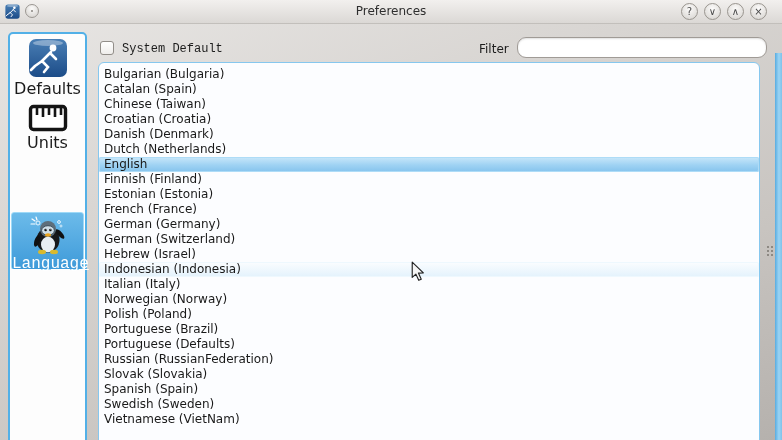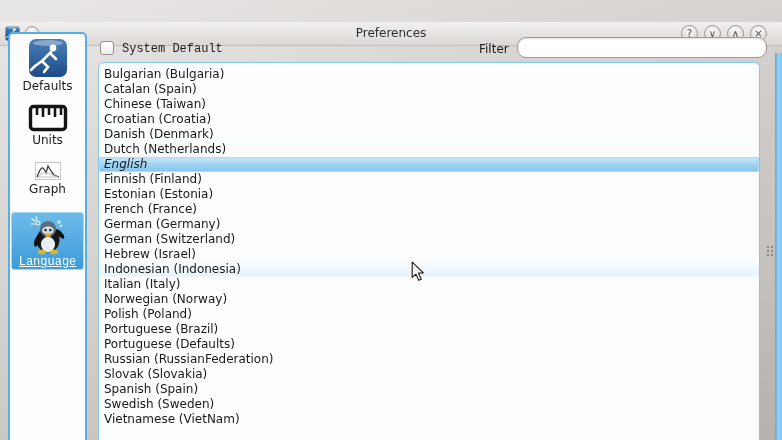--- a/index.html
+++ b/index.html
@@ -3,40 +3,40 @@
 <meta charset="utf-8">
 <style>
   * { margin:0; padding:0; box-sizing:border-box; }
   html,body { width:782px; height:440px; overflow:hidden; }
   body { font-family:"DejaVu Sans", sans-serif; }
   .app { position:relative; width:782px; height:440px; overflow:hidden;
          background:linear-gradient(160deg,#e9e7e5 0%,#d8d5d2 35%,#c8c4c0 70%,#b5b1ad 100%); }
 
   
   .titlebar { position:absolute; left:0; top:0; width:782px; height:24px;
-              background:linear-gradient(#f2f0ee,#dbd8d5); border-bottom:1px solid #c2bfbb;margin-top:22px; }
+              background:linear-gradient(#f2f0ee,#dbd8d5); border-bottom:1px solid #c2bfbb; }
   .tb-appicon { position:absolute; left:5px; top:4px; width:15px; height:15px; }
   .tb-sticky { position:absolute; left:25px; top:4px; width:14px; height:14px; border-radius:50%;
                background:radial-gradient(circle at 50% 30%,#fcfbfa,#d2cfcb);
                border:1px solid #9b9792; }
   .tb-sticky::after { content:""; position:absolute; left:5px; top:5px; width:2px; height:2px;
                border-radius:50%; background:#8a8680; }
   .tb-title { position:absolute; left:0; top:4px; width:782px; text-align:center;
               font-size:12px; color:#2e2e2e; }
   .tb-buttons { position:absolute; right:15px; top:3px; display:flex; gap:6px; }
   .tb-btn { width:17px; height:17px; border-radius:50%;
             background:radial-gradient(circle at 50% 32%,#fcfbfa,#d5d2ce);
             border:1px solid #99958f; color:#4a4a4a; font-size:10px; line-height:15px;
             text-align:center; cursor:default; }
 
   
   .sidebar { position:absolute; left:8px; top:32px; width:79px; height:416px;
              background:#fdfdfd; border:2px solid #52b0e7; border-radius:5px; }
   .side-item { position:absolute; left:2px; width:71px; text-align:center; color:#1b1b1b;
-               font-size:12px; cursor:default; }
+               font-size:16px; cursor:default; }
   .side-item .icon-box { display:block; margin:0 auto; }
   .side-item .side-label { display:block; margin-top:1px; }
   #si-defaults { top:4px; }
   #si-units    { top:70px; }
   #si-graph    { top:128px; }
   #si-language { top:178px; left:1px; width:73px; height:58px; border-radius:3px;
                  background:linear-gradient(#6cbbea,#3e9ad9); border:1px solid #9ed9f7;
                  color:#ffffff; padding-top:2px; }
   #si-language .side-label { text-decoration:underline; margin-top:0;font-family:Liberation Mono, monospace; }
 
@@ -51,21 +51,21 @@
                   box-shadow:inset 0 1px 2px rgba(0,0,0,.13); outline:none;
                   font-family:"DejaVu Sans",sans-serif; font-size:12px; padding:0 8px; color:#1c1c1c; }
 
   
   .lang-list { position:absolute; left:98px; top:62px; width:662px; height:386px;
                background:#fcfdff; border:1px solid #86c7ee; border-radius:6px;
                padding-top:4px; overflow:hidden; }
   .lang-row { height:15px; line-height:15px; font-size:12px; color:#191919;
               padding-left:5px; white-space:nowrap; cursor:default; }
   .lang-row.sel { background:linear-gradient(#c9e7fa 0%,#9ed2f3 55%,#85c3ed 100%);
-                  border-radius:2px; box-shadow:inset 0 0 0 1px #aedcf7;font-style:italic; }
+                  border-radius:2px; box-shadow:inset 0 0 0 1px #aedcf7; }
   .lang-row.hov { background:linear-gradient(#fbfdff 0%,#e3f2fc 100%);
                   border-radius:2px; box-shadow:inset 0 0 0 1px #eef8fe; }
 
   
   .grip { position:absolute; left:766px; top:245px; width:7px; height:12px;
           background-image:radial-gradient(circle,#8d8983 38%,rgba(0,0,0,0) 45%);
           background-size:4px 4px; }
   .bg-window-strip { position:absolute; left:775px; top:53px; width:7px; height:387px;
           background:linear-gradient(to right,#58ace0,#9bd4f4 55%,#7fc2ea); }
 
@@ -119,29 +119,20 @@
     </div>
 
     <div class="side-item" id="si-units">
       <svg class="icon-box" width="40" height="28" viewBox="0 0 40 28">
         <rect x="2.5" y="2.5" width="35" height="23" rx="3" fill="#fff" stroke="#141414" stroke-width="3.4"></rect>
         <path d="M9,4 v7 M15,4 v9 M21,4 v7 M27,4 v9 M33,4 v7" stroke="#141414" stroke-width="2.6"></path>
       </svg>
       <span class="side-label">Units</span>
     </div>
 
-    <div class="side-item" id="si-graph">
-      <svg class="icon-box" width="26" height="19" viewBox="0 0 26 19">
-        <rect x="0.5" y="0.5" width="25" height="17" fill="#ffffff" stroke="#c6c6c6"></rect>
-        <path d="M2,15 L24,15" stroke="#c0c0c0" stroke-width="1"></path>
-        <path d="M2,15 C5,7 7,4 9,7 L11,11 L13,4 L16,9 L19,13 L24,15" stroke="#3a3a3a" stroke-width="1.3" fill="none"></path>
-        <path d="M3,15 C7,11 10,9 13,11 L17,13 L23,15" stroke="#b9b9b9" stroke-width="1" fill="none"></path>
-      </svg>
-      <span class="side-label">Graph</span>
-    </div>
 
     <div class="side-item" id="si-language">
       <svg class="icon-box" width="40" height="40" viewBox="0 0 40 40">
         <path d="M4,4 l3,2 M3,9 l4,0 M8,2 l1,3" stroke="#ffffff" stroke-width="1.2" stroke-linecap="round"></path>
         <circle cx="10" cy="8" r="2" fill="none" stroke="#e8f6ff" stroke-width="1"></circle>
         <circle cx="31" cy="7" r="1.4" fill="none" stroke="#e8f6ff" stroke-width="1"></circle>
         <circle cx="33" cy="11" r="1" fill="none" stroke="#d5ecfa" stroke-width="1"></circle>
         <ellipse cx="20" cy="25" rx="11.5" ry="12.5" fill="#17181a"></ellipse>
         <ellipse cx="9" cy="26" rx="2.6" ry="6" fill="#101113" transform="rotate(18 9 26)"></ellipse>
         <ellipse cx="32" cy="19" rx="2.4" ry="6" fill="#101113" transform="rotate(-42 32 19)"></ellipse>

